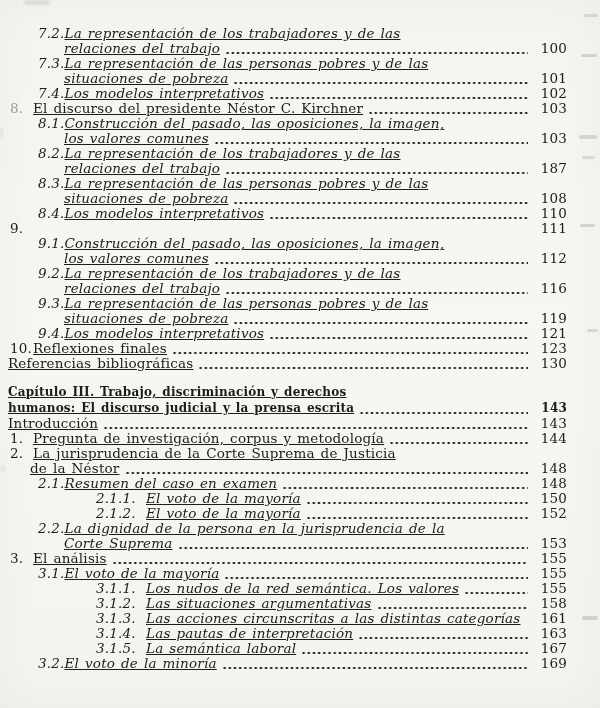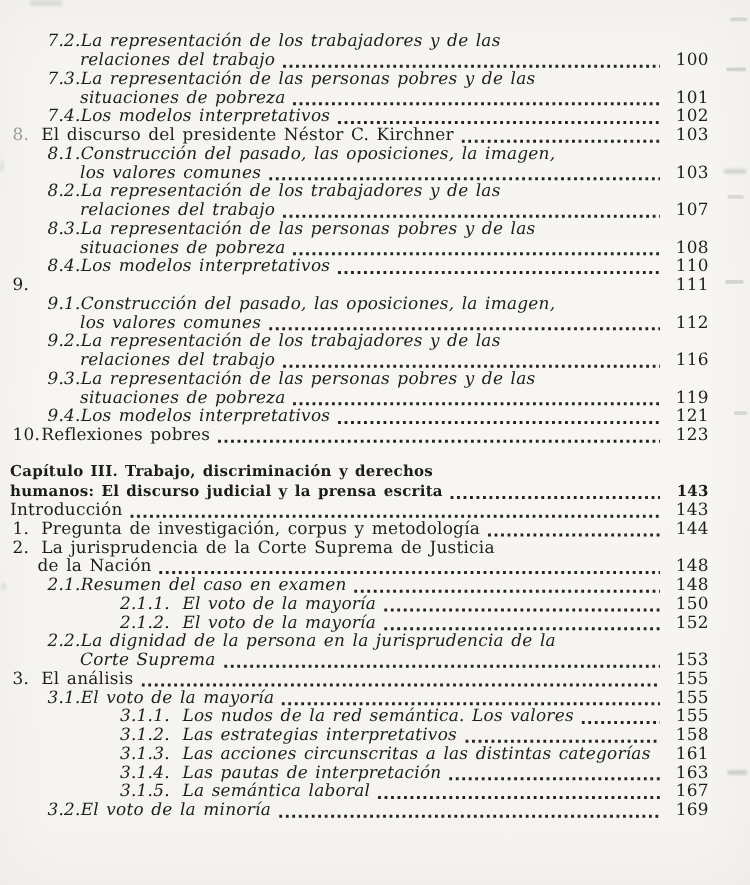--- a/index.html
+++ b/index.html
@@ -38,21 +38,21 @@
   .entry.l2 { margin-left: 38px; }
   .entry.l3 { margin-left: 96px; }
   .entry.l1 .line.cont { padding-left: 20px; }
   .entry.l2 .line.cont { padding-left: 26px; }
   .line { display: flex; align-items: center; }
   .num { display: inline-block; white-space: nowrap; }
   .l1 .num { min-width: 23px; }
   .l2 .num { min-width: 26px; }
   .l3 .num { min-width: 50px; }
   .faded-num .num { color: #9b9a96; }
-  .txt { white-space: nowrap; }
+  .txt { white-space: nowrap; text-decoration: underline; }
   .dots {
     flex: 1;
     align-self: flex-end;
     height: 4px;
     margin: 0 3px 1px 5px;
     background-image: radial-gradient(circle, #24231f 1.15px, rgba(0,0,0,0) 1.5px);
     background-size: 5.2px 4px;
     background-repeat: repeat-x;
     background-position: left center;
   }
@@ -141,21 +141,21 @@
         </div>
       </div>
       <div class="entry l2 italic">
         <div class="line">
           <span class="num">8.2.</span>
           <span class="txt">La representación de los trabajadores y de las</span>
         </div>
         <div class="line cont">
           <span class="txt">relaciones del trabajo</span>
           <span class="dots"></span>
-          <span class="page-num">107</span>
+          <span class="page-num">187</span>
         </div>
       </div>
       <div class="entry l2 italic">
         <div class="line">
           <span class="num">8.3.</span>
           <span class="txt">La representación de las personas pobres y de las</span>
         </div>
         <div class="line cont">
           <span class="txt">situaciones de pobreza</span>
           <span class="dots"></span>
@@ -214,23 +214,30 @@
         <div class="line">
           <span class="num">9.4.</span>
           <span class="txt">Los modelos interpretativos</span>
           <span class="dots"></span>
           <span class="page-num">121</span>
         </div>
       </div>
       <div class="entry l1 roman">
         <div class="line">
           <span class="num">10.</span>
-          <span class="txt">Reflexiones pobres</span>
+          <span class="txt">Reflexiones finales</span>
           <span class="dots"></span>
           <span class="page-num">123</span>
+        </div>
+      </div>
+      <div class="entry l0 roman">
+        <div class="line">
+          <span class="txt">Referencias bibliográficas</span>
+          <span class="dots"></span>
+          <span class="page-num">130</span>
         </div>
       </div>
       <div class="entry l0 chapter gap">
         <div class="line">
           <span class="txt">Capítulo III. Trabajo, discriminación y derechos</span>
         </div>
         <div class="line cont">
           <span class="txt">humanos: El discurso judicial y la prensa escrita</span>
           <span class="dots"></span>
           <span class="page-num">143</span>
@@ -250,21 +257,21 @@
           <span class="dots"></span>
           <span class="page-num">144</span>
         </div>
       </div>
       <div class="entry l1 roman">
         <div class="line">
           <span class="num">2.</span>
           <span class="txt">La jurisprudencia de la Corte Suprema de Justicia</span>
         </div>
         <div class="line cont">
-          <span class="txt">de la Nación</span>
+          <span class="txt">de la Néstor</span>
           <span class="dots"></span>
           <span class="page-num">148</span>
         </div>
       </div>
       <div class="entry l2 italic">
         <div class="line">
           <span class="num">2.1.</span>
           <span class="txt">Resumen del caso en examen</span>
           <span class="dots"></span>
           <span class="page-num">148</span>
@@ -317,21 +324,21 @@
         <div class="line">
           <span class="num">3.1.1.</span>
           <span class="txt">Los nudos de la red semántica. Los valores</span>
           <span class="dots"></span>
           <span class="page-num">155</span>
         </div>
       </div>
       <div class="entry l3 italic">
         <div class="line">
           <span class="num">3.1.2.</span>
-          <span class="txt">Las estrategias interpretativos</span>
+          <span class="txt">Las situaciones argumentativas</span>
           <span class="dots"></span>
           <span class="page-num">158</span>
         </div>
       </div>
       <div class="entry l3 italic">
         <div class="line">
           <span class="num">3.1.3.</span>
           <span class="txt">Las acciones circunscritas a las distintas categorías</span>
           <span class="dots hide"></span>
           <span class="page-num">161</span>

